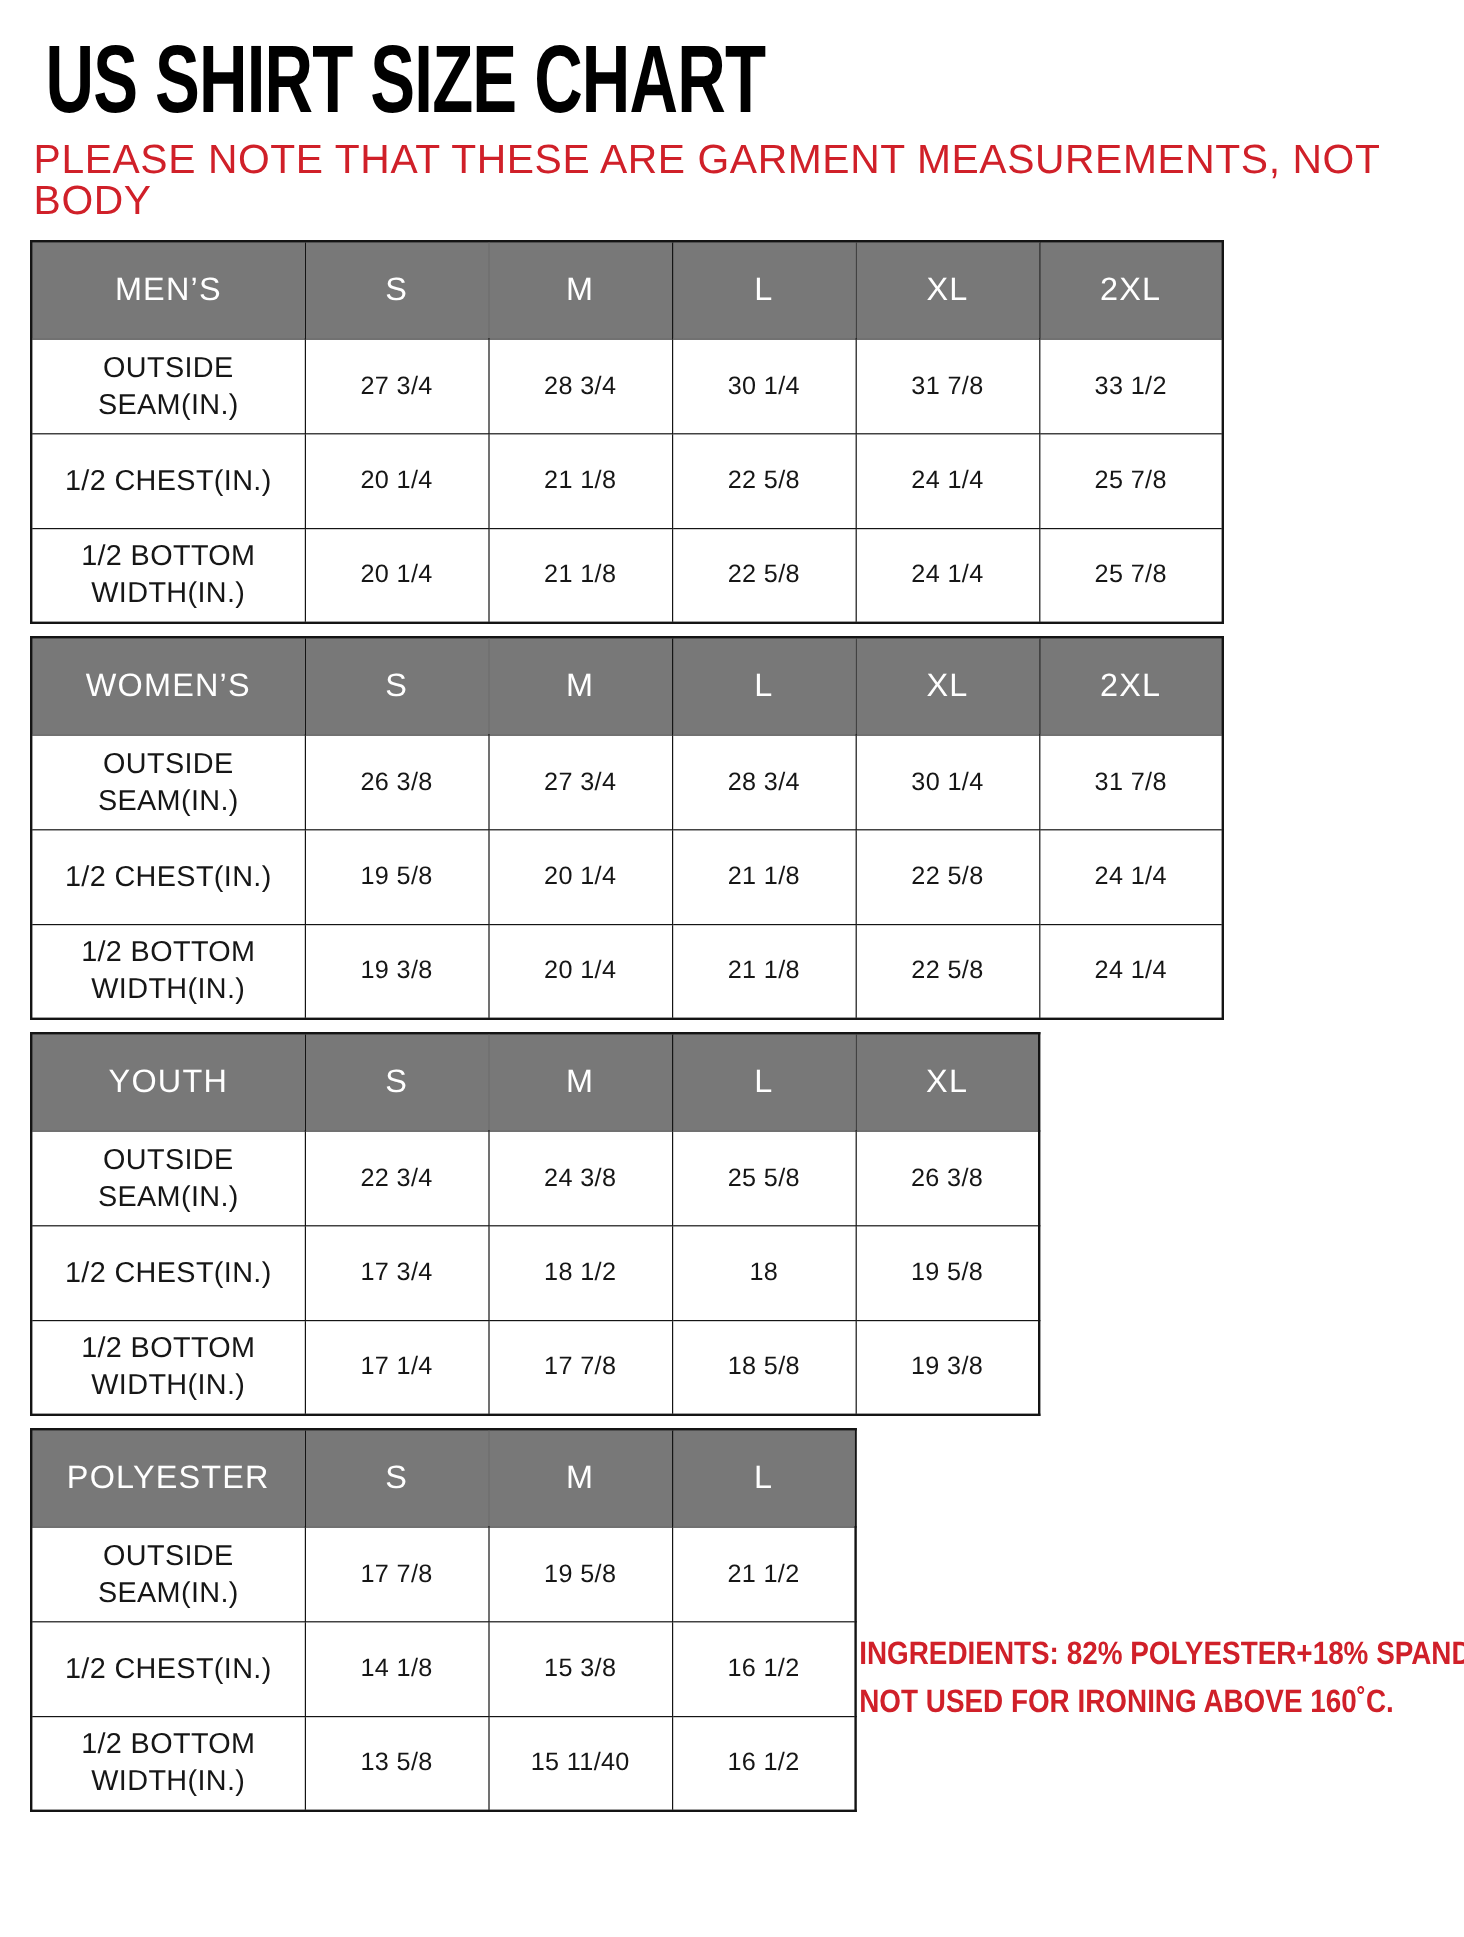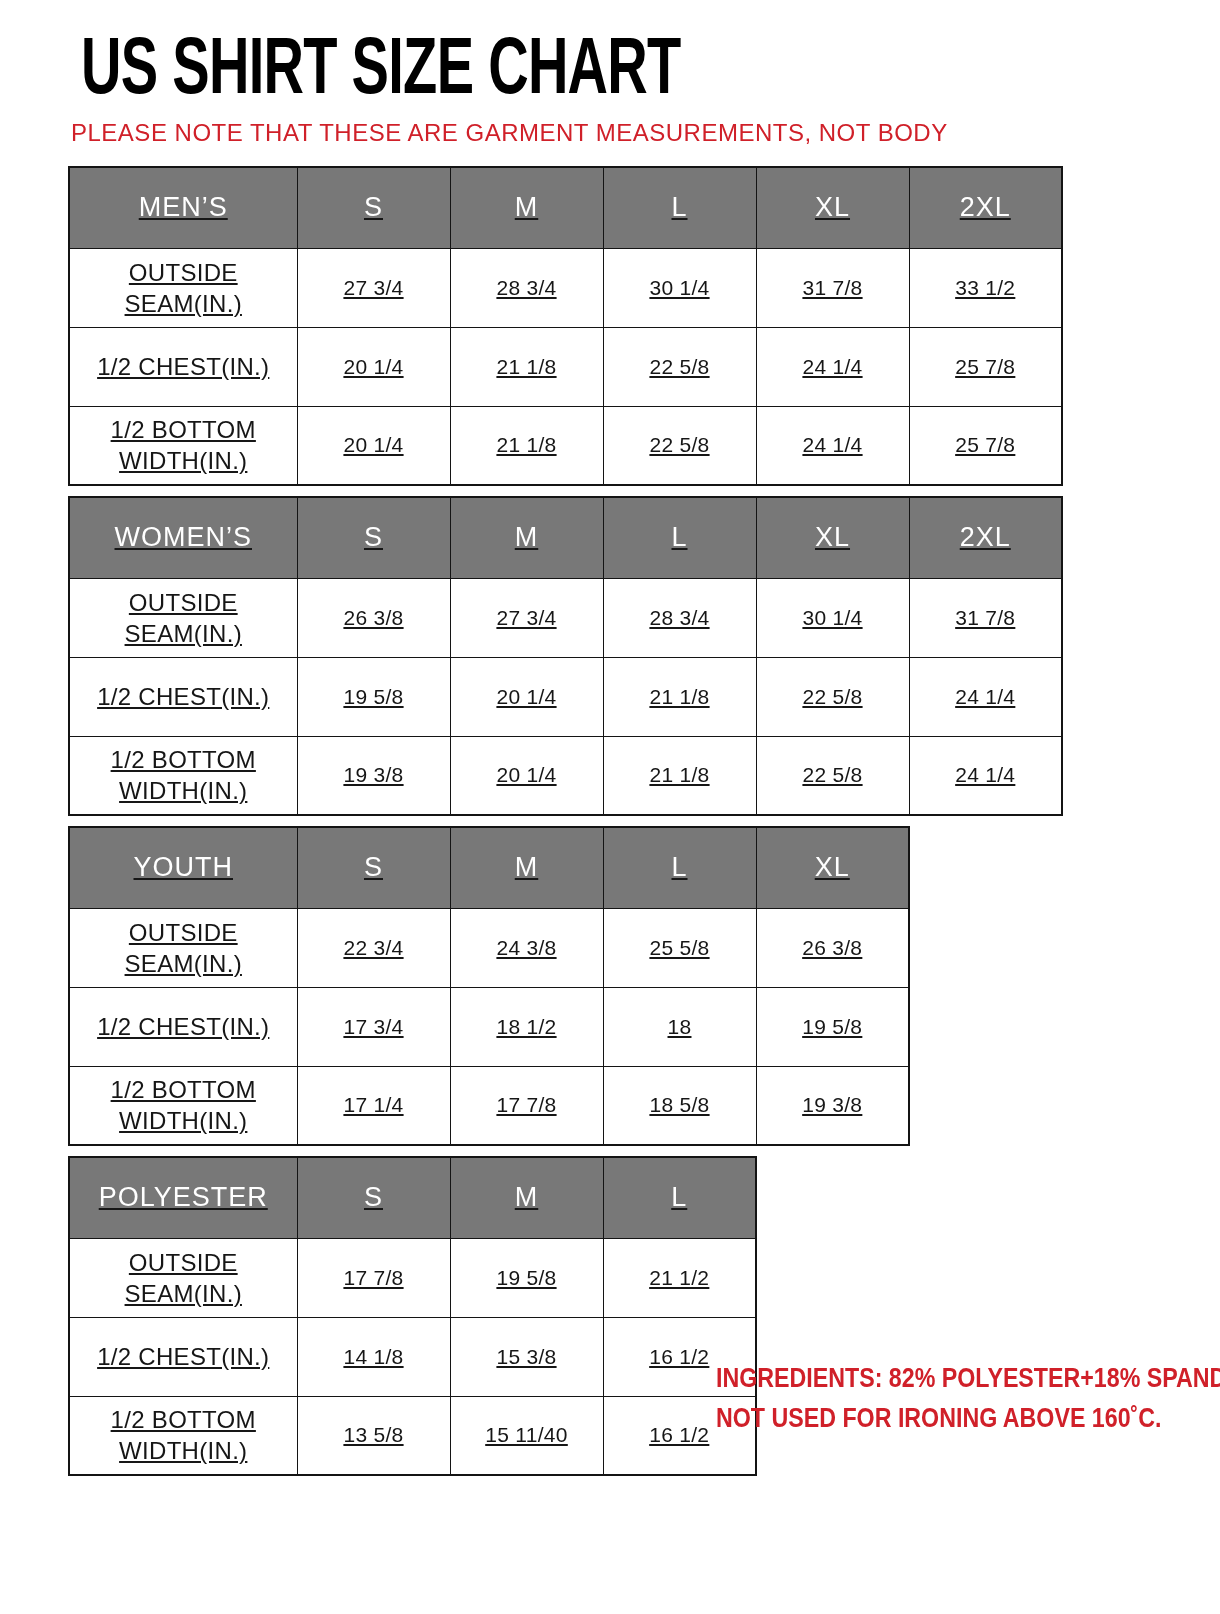--- a/index.html
+++ b/index.html
@@ -10,45 +10,45 @@
   }
   *{box-sizing:border-box;}
   html,body{margin:0;padding:0;}
   body{
     width:1220px;
     min-height:1614px;
     background:#ffffff;
     font-family:"Liberation Sans","DejaVu Sans",sans-serif;
     color:var(--ink);
   }
-  .page{position:relative;width:1220px;min-height:1614px;overflow:hidden;padding-left:43px;}
+  .page{position:relative;width:1220px;min-height:1614px;overflow:hidden;}
 
   .page-title{
     margin:26px 0 0 38px;
     height:82px;
     font-size:80px;
     line-height:1;
     font-weight:700;
     letter-spacing:-1px;
     color:#000;
     transform:scaleX(0.70);
     transform-origin:left top;
     white-space:nowrap;
   }
 
   .note{
     margin:8px 0 16px 28px;
-    font-size:24px;
+    font-size:34px;
     line-height:34px;
     letter-spacing:0.5px;
     color:var(--accent);
     font-weight:400;
   }
 
-  .tables-host{margin:0;text-decoration:underline;}
+  .tables-host{margin:0;}
 
   table.size-table{
     border-collapse:collapse;
     table-layout:fixed;
     margin:0 0 10px 25px;
     background:#fff;
     border:2px solid var(--line);
   }
   table.size-table th, table.size-table td{
     border:1px solid var(--line);

